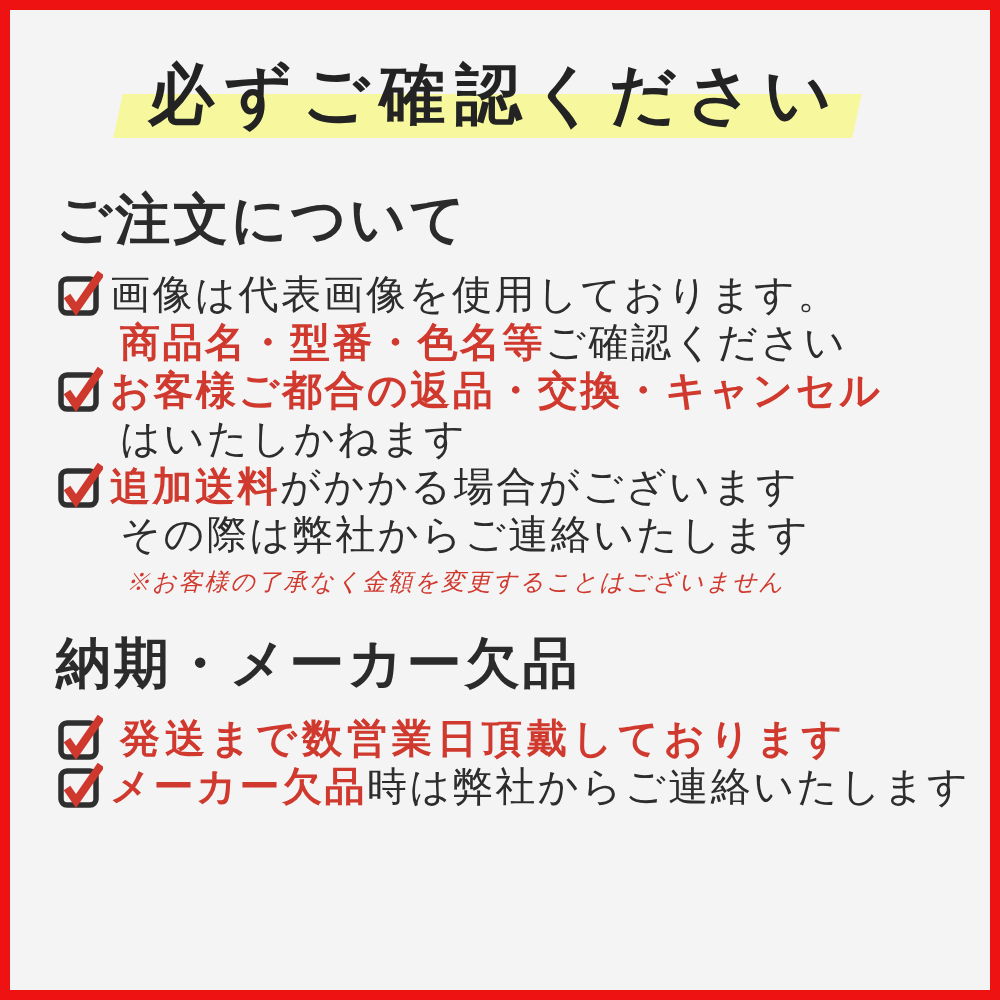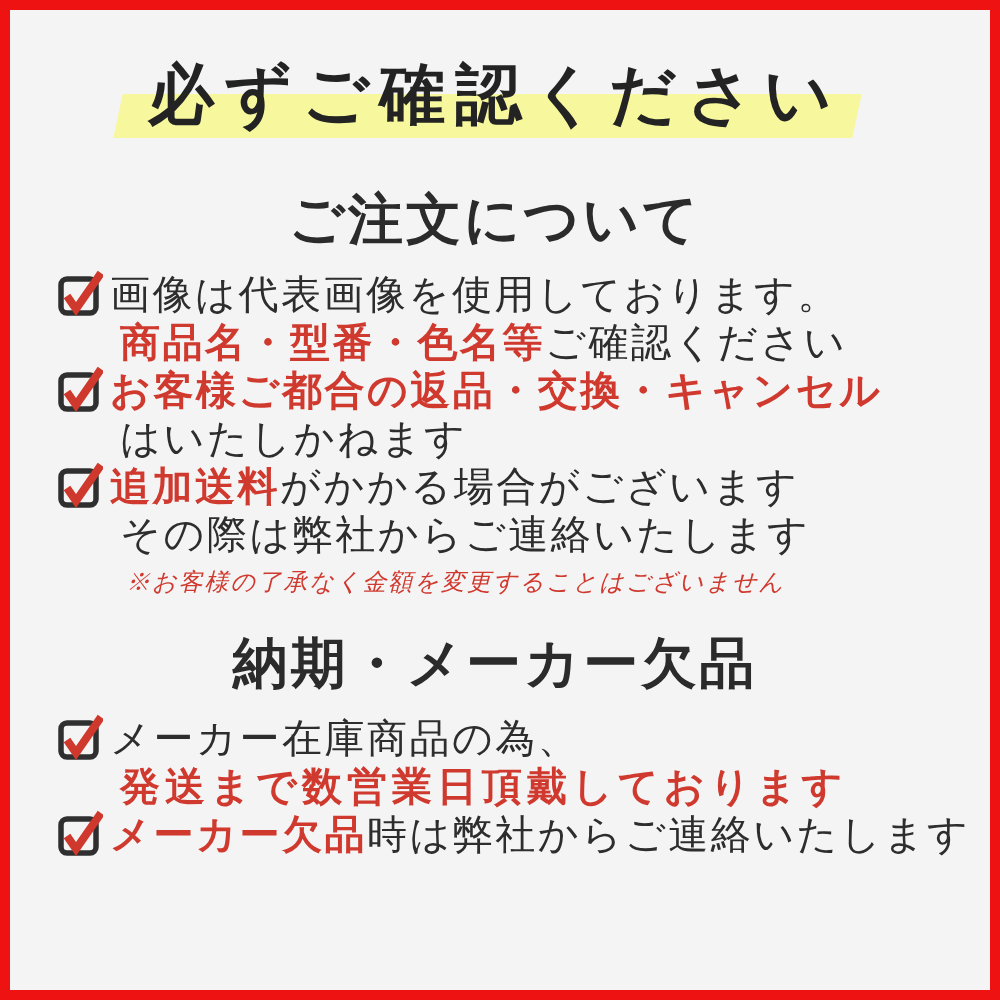--- a/index.html
+++ b/index.html
@@ -44,21 +44,20 @@
   }
 
   
   .section-heading {
     margin: 0;
     margin-top: 30px;
     font-size: 55px; font-weight: 600;
     letter-spacing: 3px;
     color: #2b2b2b;
     line-height: 1.2;
-    text-align: center;
   }
   .section-heading.first { margin-top: 44px; }
 
   
   .checklist { list-style: none; margin: 0; padding: 0; }
   .item {
     display: flex;
     align-items: flex-start;
   }
   .item.first { margin-top: 18px; }
@@ -159,23 +158,20 @@
     <h2 class="section-heading">納期・メーカー欠品</h2>
 
     <ul class="checklist">
 
       <li class="item first">
         <svg class="cb-icon" viewBox="0 0 47 54" xmlns="http://www.w3.org/2000/svg">
           <rect x="5" y="16" width="35" height="34" rx="6" fill="none" stroke="#2f2f2f" stroke-width="5.5"></rect>
           <path d="M11 33 L20 46 L45 10" fill="none" stroke="#cf382c" stroke-width="8" stroke-linejoin="miter"></path>
         </svg>
         <div class="item-text">
-          <div class="line">
-            <span class="seg">メーカー在庫商品の為、</span>
-          </div>
           <div class="line cont">
             <span class="seg red wide">発送まで数営業日頂戴しております</span>
           </div>
         </div>
       </li>
 
       <li class="item">
         <svg class="cb-icon" viewBox="0 0 47 54" xmlns="http://www.w3.org/2000/svg">
           <rect x="5" y="16" width="35" height="34" rx="6" fill="none" stroke="#2f2f2f" stroke-width="5.5"></rect>
           <path d="M11 33 L20 46 L45 10" fill="none" stroke="#cf382c" stroke-width="8" stroke-linejoin="miter"></path>

